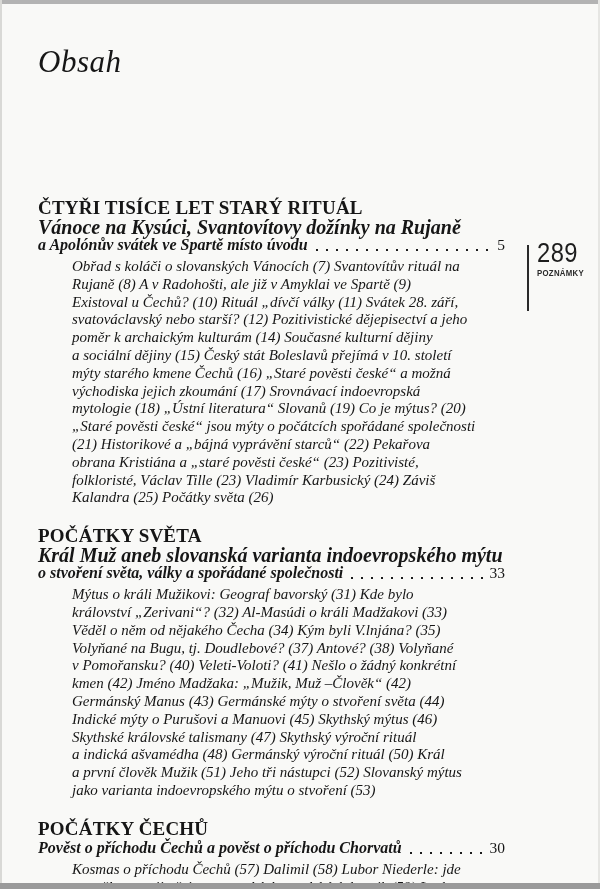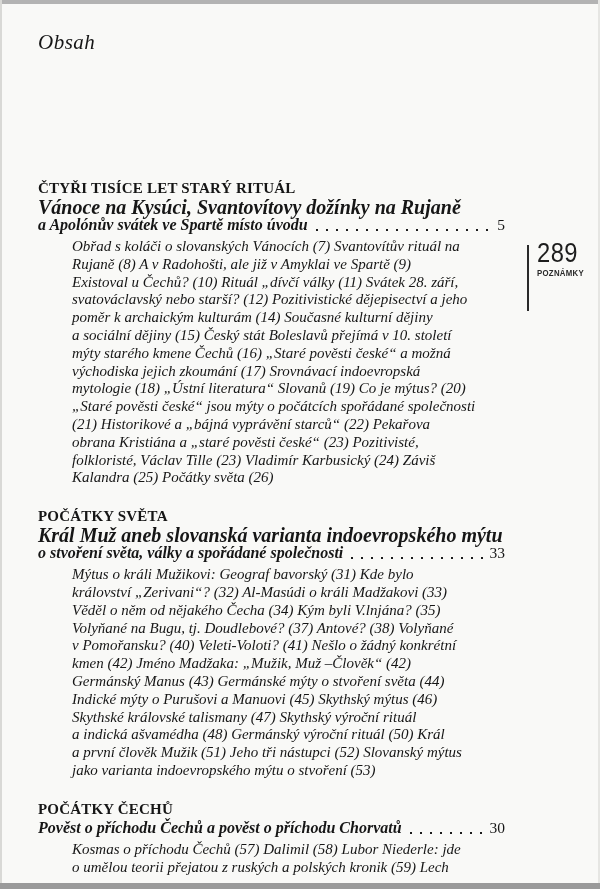--- a/index.html
+++ b/index.html
@@ -17,36 +17,36 @@
   .edge-right  { position: absolute; right: 0; top: 0; width: 2px; height: 889px; background: #e6e6e3; }
 
   .page {
     position: absolute;
     left: 38px; top: 0;
     width: 467px;
   }
 
   .page-title {
     margin: 0;
-    padding-top: 24px;
-    font-size: 21px;
+    padding-top: 44px;
+    font-size: 31px;
     line-height: 36px;
     font-style: italic;
     font-weight: normal;
     letter-spacing: 0.5px;
   }
 
   .toc { margin-top: 118px; }
 
   .toc-section { margin-top: 19px; }
   .toc-section:first-child { margin-top: 0; }
 
   .sec-heading {
     margin: 0;
-    font-size: 15px;
+    font-size: 19px;
     line-height: 20px;
     font-weight: bold;
     letter-spacing: 0.2px;
   }
   .sec-sub {
     font-size: 20px;
     line-height: 18px;
     font-weight: bold;
     font-style: italic;
   }

